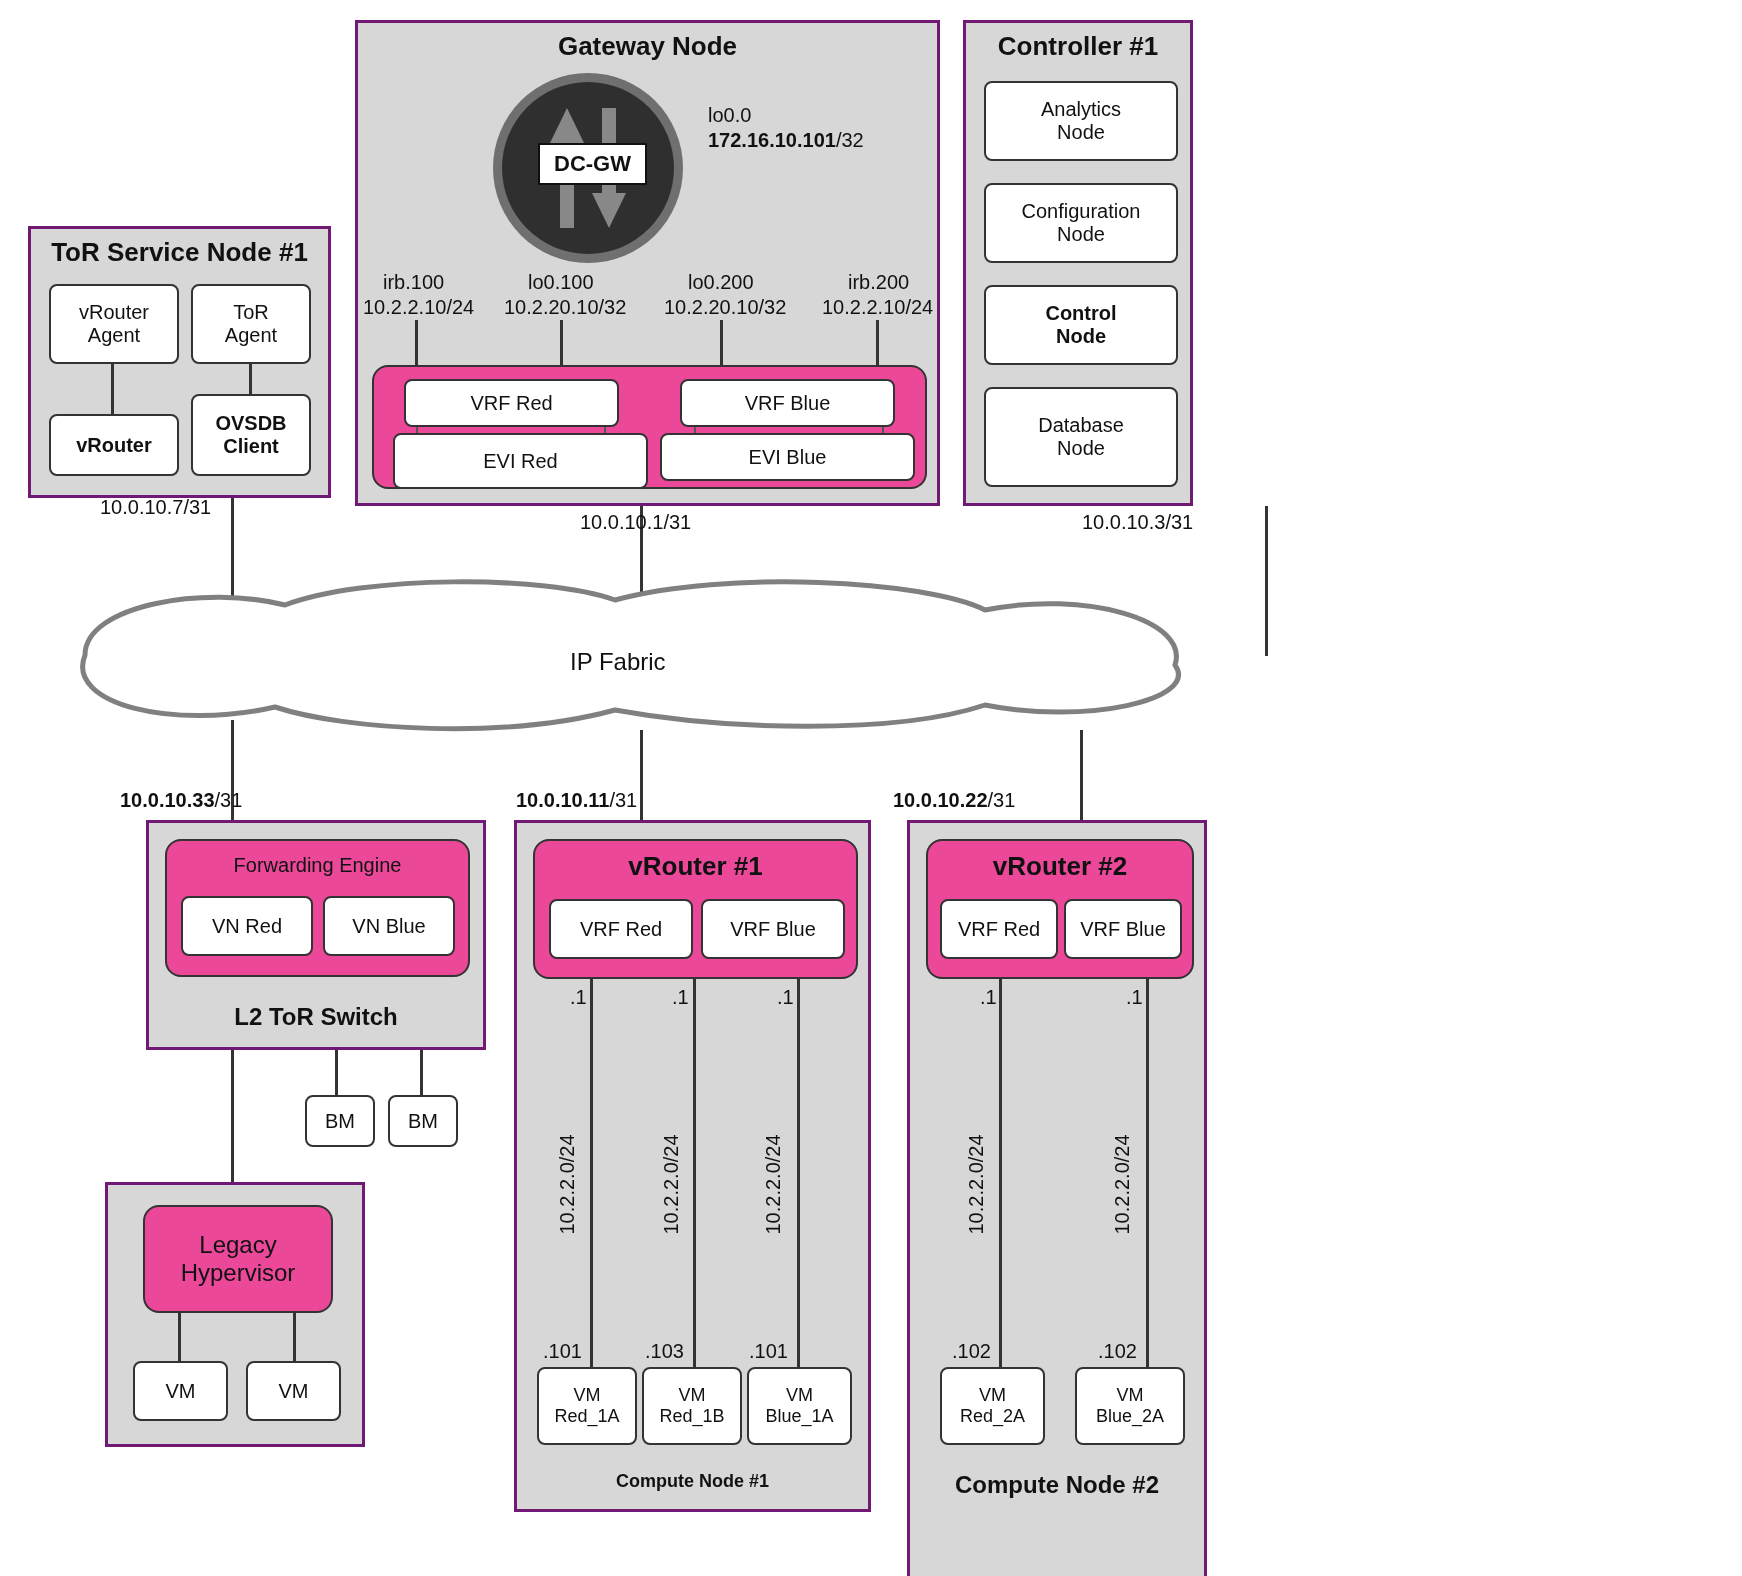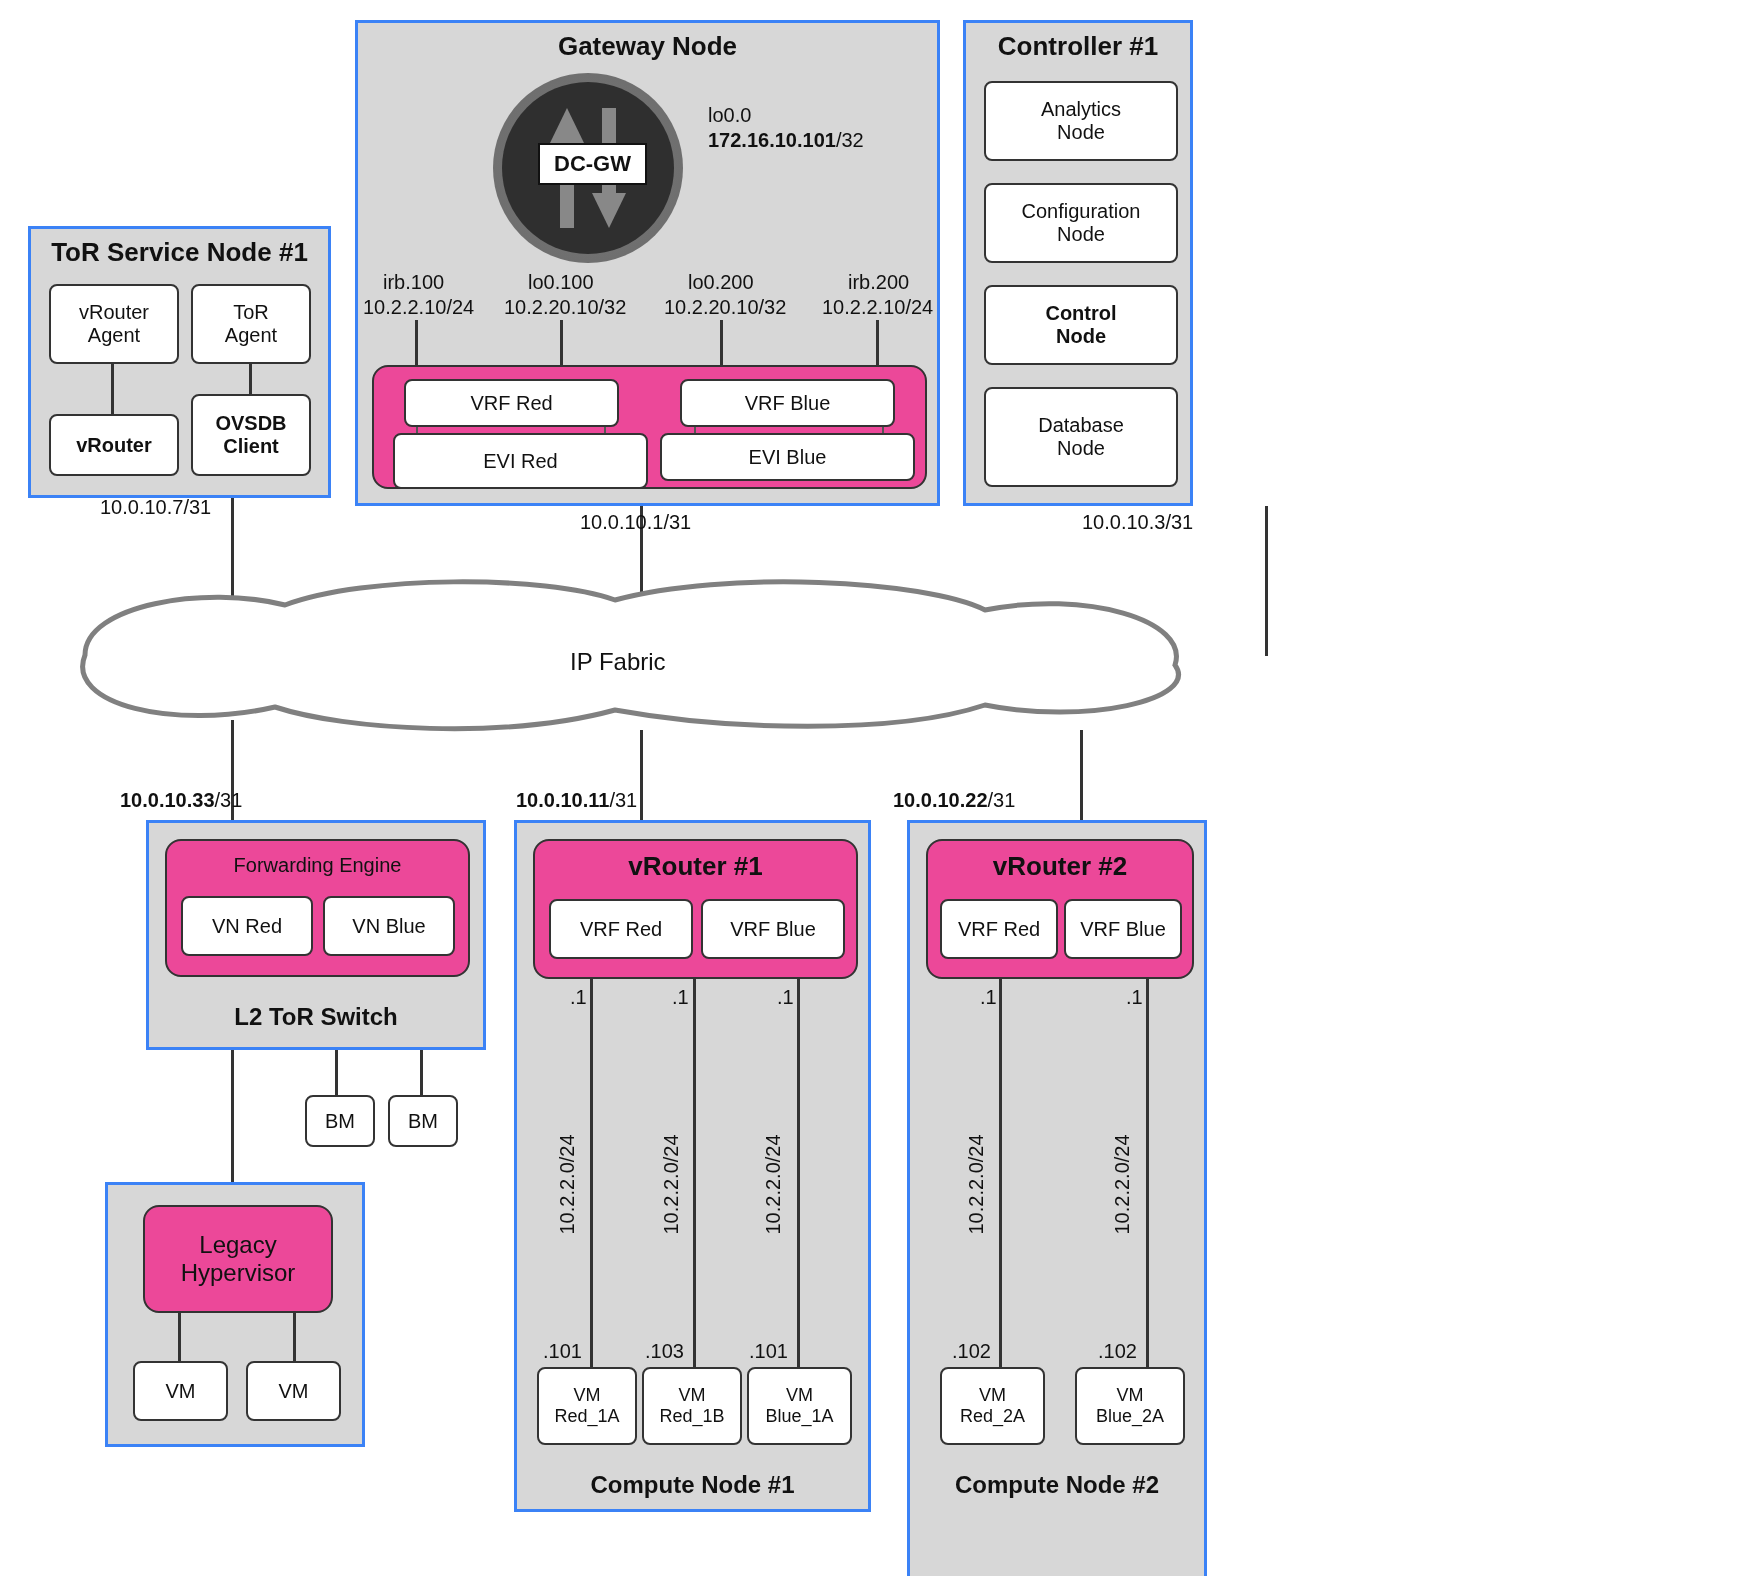--- a/index.html
+++ b/index.html
@@ -11,21 +11,21 @@
     color: #111;
   }
   .canvas {
     position: relative;
     width: 1700px;
     height: 1540px;
   }
   .panel {
     position: absolute;
     background: #d7d7d7;
-    border: 3px solid #3b82f6;
+    border: 3px solid #701a75;
     box-sizing: border-box;
   }
   .panel-title {
     position: absolute;
     top: 8px;
     left: 0;
     right: 0;
     text-align: center;
     font-weight: bold;
     font-size: 26px;
@@ -308,21 +308,21 @@
     <div class="label" style="left:128px; top:516px;">.103</div>
     <div class="label" style="left:232px; top:516px;">.101</div>
 
     <div class="white-box" style="left:20px;  top:544px; width:100px; height:78px; white-space:pre-line; font-size:18px;">VM
 Red_1A</div>
     <div class="white-box" style="left:125px; top:544px; width:100px; height:78px; white-space:pre-line; font-size:18px;">VM
 Red_1B</div>
     <div class="white-box" style="left:230px; top:544px; width:105px; height:78px; white-space:pre-line; font-size:18px;">VM
 Blue_1A</div>
 
-    <div class="label bold" style="left:0; right:0; top:648px; text-align:center; font-size:24px;">Compute Node #1</div>
+    <div class="label bold" style="left:0; right:0; top:648px; text-align:center; font-size:18px;">Compute Node #1</div>
   </div>
 
   <div class="panel" style="left:871px; top:800px; width:300px; height:808px;margin-left:16px;">
     <div class="rounded-container" style="left:16px; top:16px; width:268px; height:140px;">
       <div class="label bold" style="left:0; right:0; top:10px; text-align:center; font-size:26px;">vRouter #2</div>
       <div class="white-box" style="left:12px;  top:58px; width:118px; height:60px;">VRF Red</div>
       <div class="white-box" style="left:136px; top:58px; width:118px; height:60px;">VRF Blue</div>
     </div>
 
     <div class="label" style="left:70px;  top:162px;">.1</div>

